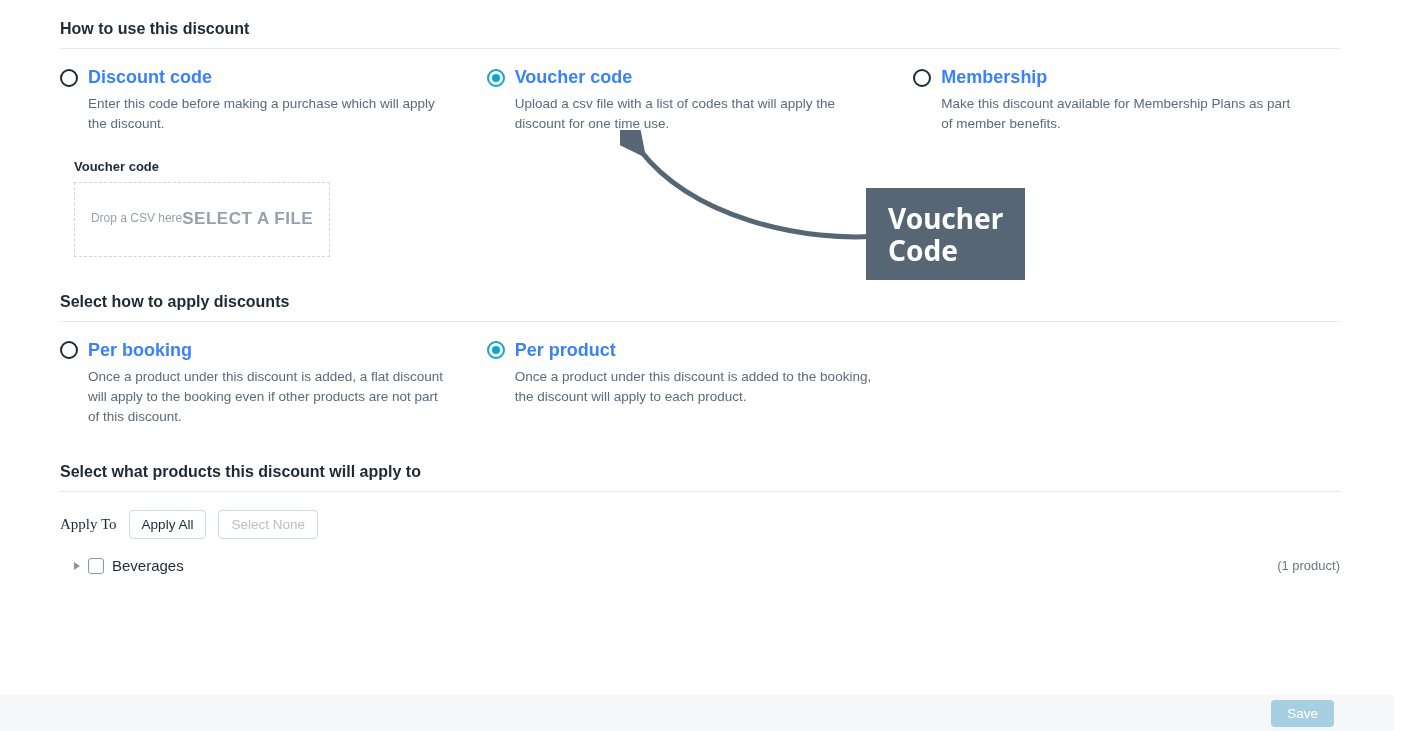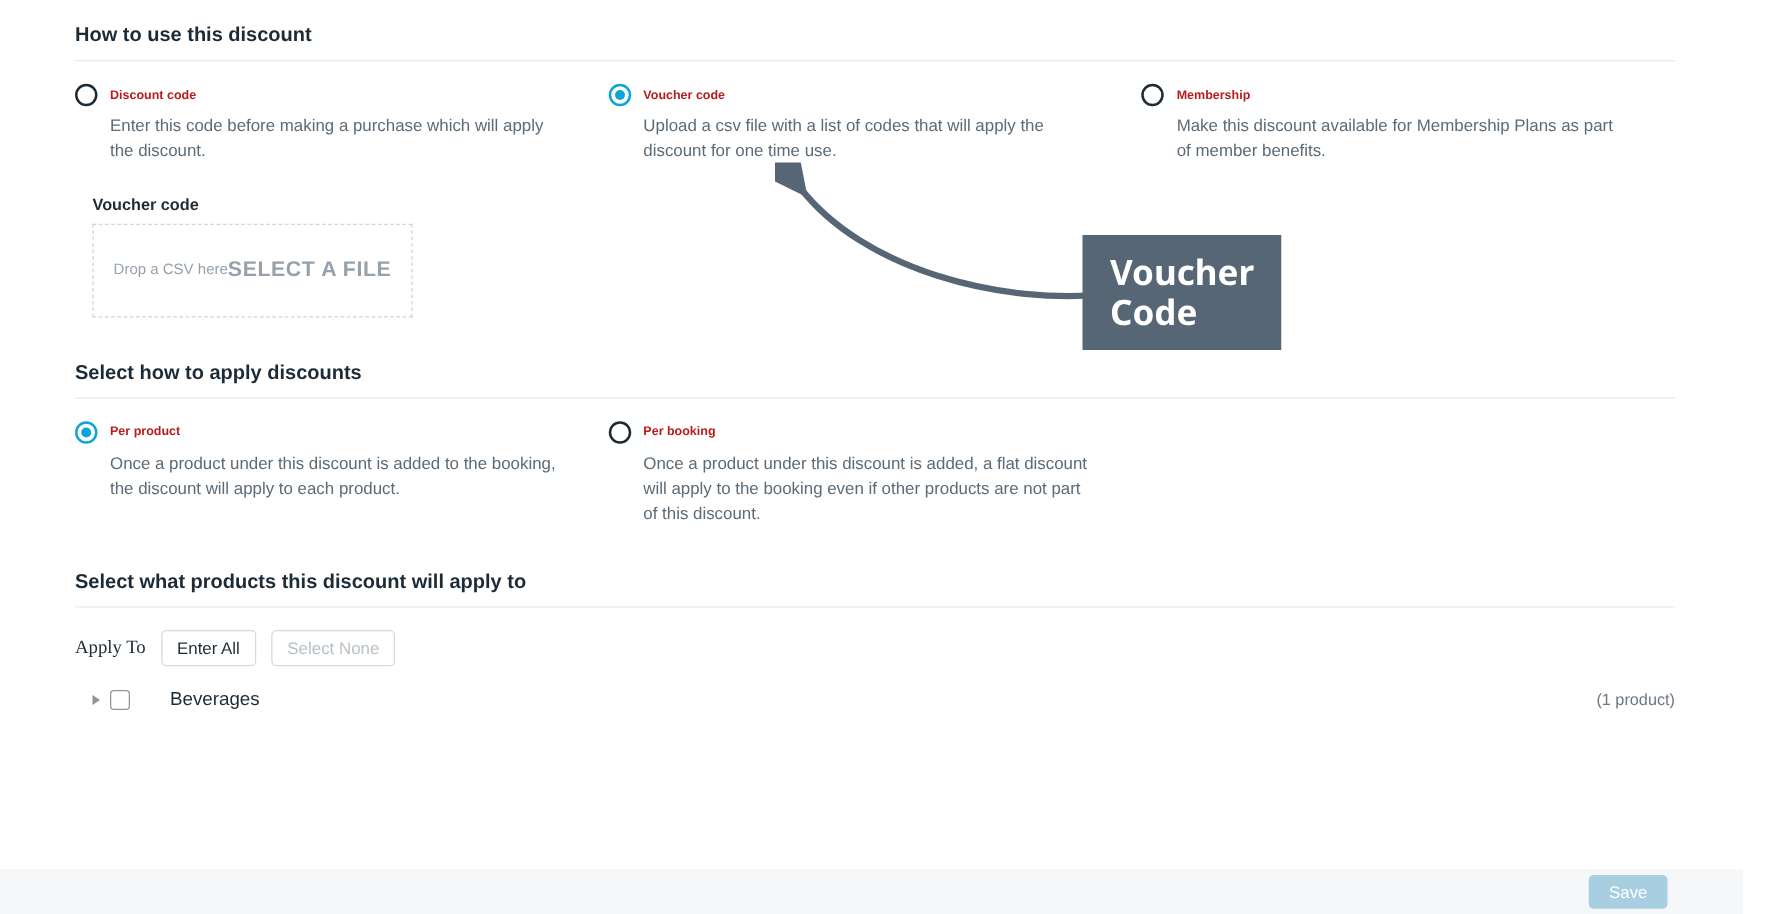--- a/index.html
+++ b/index.html
@@ -3,21 +3,21 @@
 <meta charset="utf-8">
 <style>
   * { box-sizing: border-box; margin: 0; padding: 0; }
   html, body { width: 1416px; height: 731px; font-family: -apple-system, BlinkMacSystemFont, "Segoe UI", Helvetica, Arial, sans-serif; color:#1d2b36; background:#fff; }
   .page { padding: 20px 76px 0 60px; position:relative; height:695px; overflow:hidden;}
   .section-title { font-size:16px; font-weight:600; color:#1d2b36; margin-bottom:10px;}
   hr.sep { border:none; border-top:1px solid #e6e9eb; margin:6px 0 18px 0;}
   .radio-row { display:flex; gap:0; }
   .radio-col { flex:1 1 0; padding-right:40px; }
   .radio-head { display:flex; align-items:center; gap:10px; margin-bottom:6px; cursor:pointer;}
-  .radio-head .rlabel{ font-weight:600; font-size:10px; color:#b91c1c;}
+  .radio-head .rlabel{ font-weight:600; font-size:18px; color:#3b82f6;}
   .radio-desc { font-size:13.5px; line-height:1.5; color:#5b6b78; padding-left:28px;}
   .radio-circle {
     width:18px; height:18px; border:2px solid #1d2b36; border-radius:50%;
     display:inline-flex; align-items:center; justify-content:center; flex-shrink:0;
   }
   .radio-circle.selected { border-color:#0ea5d6; }
   .radio-circle.selected::after {
     content:""; width:8px; height:8px; background:#0ea5d6; border-radius:50%;
   }
   .voucher-upload-wrap { margin:24px 0 36px 14px; }
@@ -51,21 +51,21 @@
     display:flex; align-items:center; justify-content:space-between; padding-left:14px;
   }
   .tree-left{ display:flex; align-items:center; gap:8px;}
   .tri {
     width:0; height:0; border-top:4px solid transparent; border-bottom:4px solid transparent;
     border-left:6px solid #8a95a0; cursor:pointer;
   }
   .chk {
     width:16px; height:16px; border:1.5px solid #8a95a0; border-radius:3px; cursor:pointer;
   }
-  .tree-label{ font-size:15px; color:#1d2b36;margin-left:24px;}
+  .tree-label{ font-size:15px; color:#1d2b36;}
   .tree-count{ font-size:13px; color:#6d7882;}
   .callout {
     position:absolute; top:188px; left:866px; background:#576674; color:#fff;
     padding:14px 22px; font-size:28px; font-weight:700; line-height:1.15;
     font-family: system-ui, sans-serif;
   }
   svg.arrow { position:absolute; top:130px; left:620px; pointer-events:none;}
   .footer {
     position:fixed; bottom:0; left:0; width:1394px; height:36px; background:#f5f7f9;
     display:flex; align-items:center; justify-content:flex-end; padding:0 60px;
@@ -112,42 +112,42 @@
       <div class="dz-line1">Drop a CSV here</div>
       <div class="dz-line2">SELECT A FILE</div>
     </div>
   </div>
 
   <div class="section-title">Select how to apply discounts</div>
   <hr class="sep">
   <div class="radio-row apply-row">
     <div class="radio-col">
       <div class="radio-head">
+        <span class="radio-circle"></span>
+        <span class="rlabel">Per booking</span>
+      </div>
+      <div class="radio-desc">Once a product under this discount is added, a flat discount will apply to the booking even if other products are not part of this discount.</div>
+    </div>
+    <div class="radio-col">
+      <div class="radio-head">
         <span class="radio-circle selected"></span>
         <span class="rlabel">Per product</span>
       </div>
       <div class="radio-desc">Once a product under this discount is added to the booking, the discount will apply to each product.</div>
-    </div>
-    <div class="radio-col">
-      <div class="radio-head">
-        <span class="radio-circle"></span>
-        <span class="rlabel">Per booking</span>
-      </div>
-      <div class="radio-desc">Once a product under this discount is added, a flat discount will apply to the booking even if other products are not part of this discount.</div>
     </div>
     <div class="radio-col"></div>
   </div>
 
   <div class="section-title mt-big">Select what products this discount will apply to</div>
   <hr class="sep">
 
 
   <div class="applyto-row">
     <span class="applyto-label">Apply To</span>
-    <button class="btn">Enter All</button>
+    <button class="btn">Apply All</button>
     <button class="btn disabled">Select None</button>
   </div>
 
   <div class="tree-row">
     <div class="tree-left">
       <span class="tri"></span>
       <span class="chk"></span>
       <span class="tree-label">Beverages</span>
     </div>
     <span class="tree-count">(1 product)</span>

